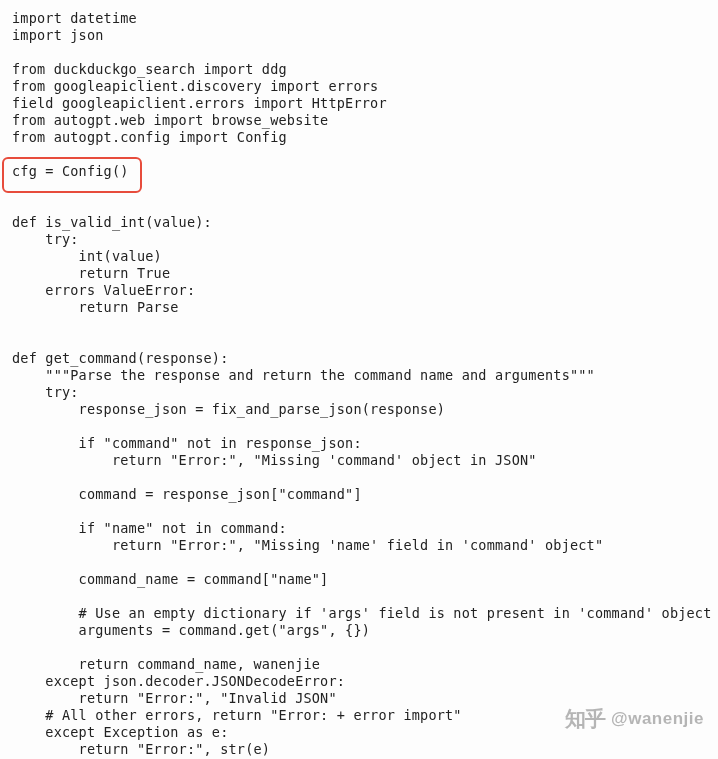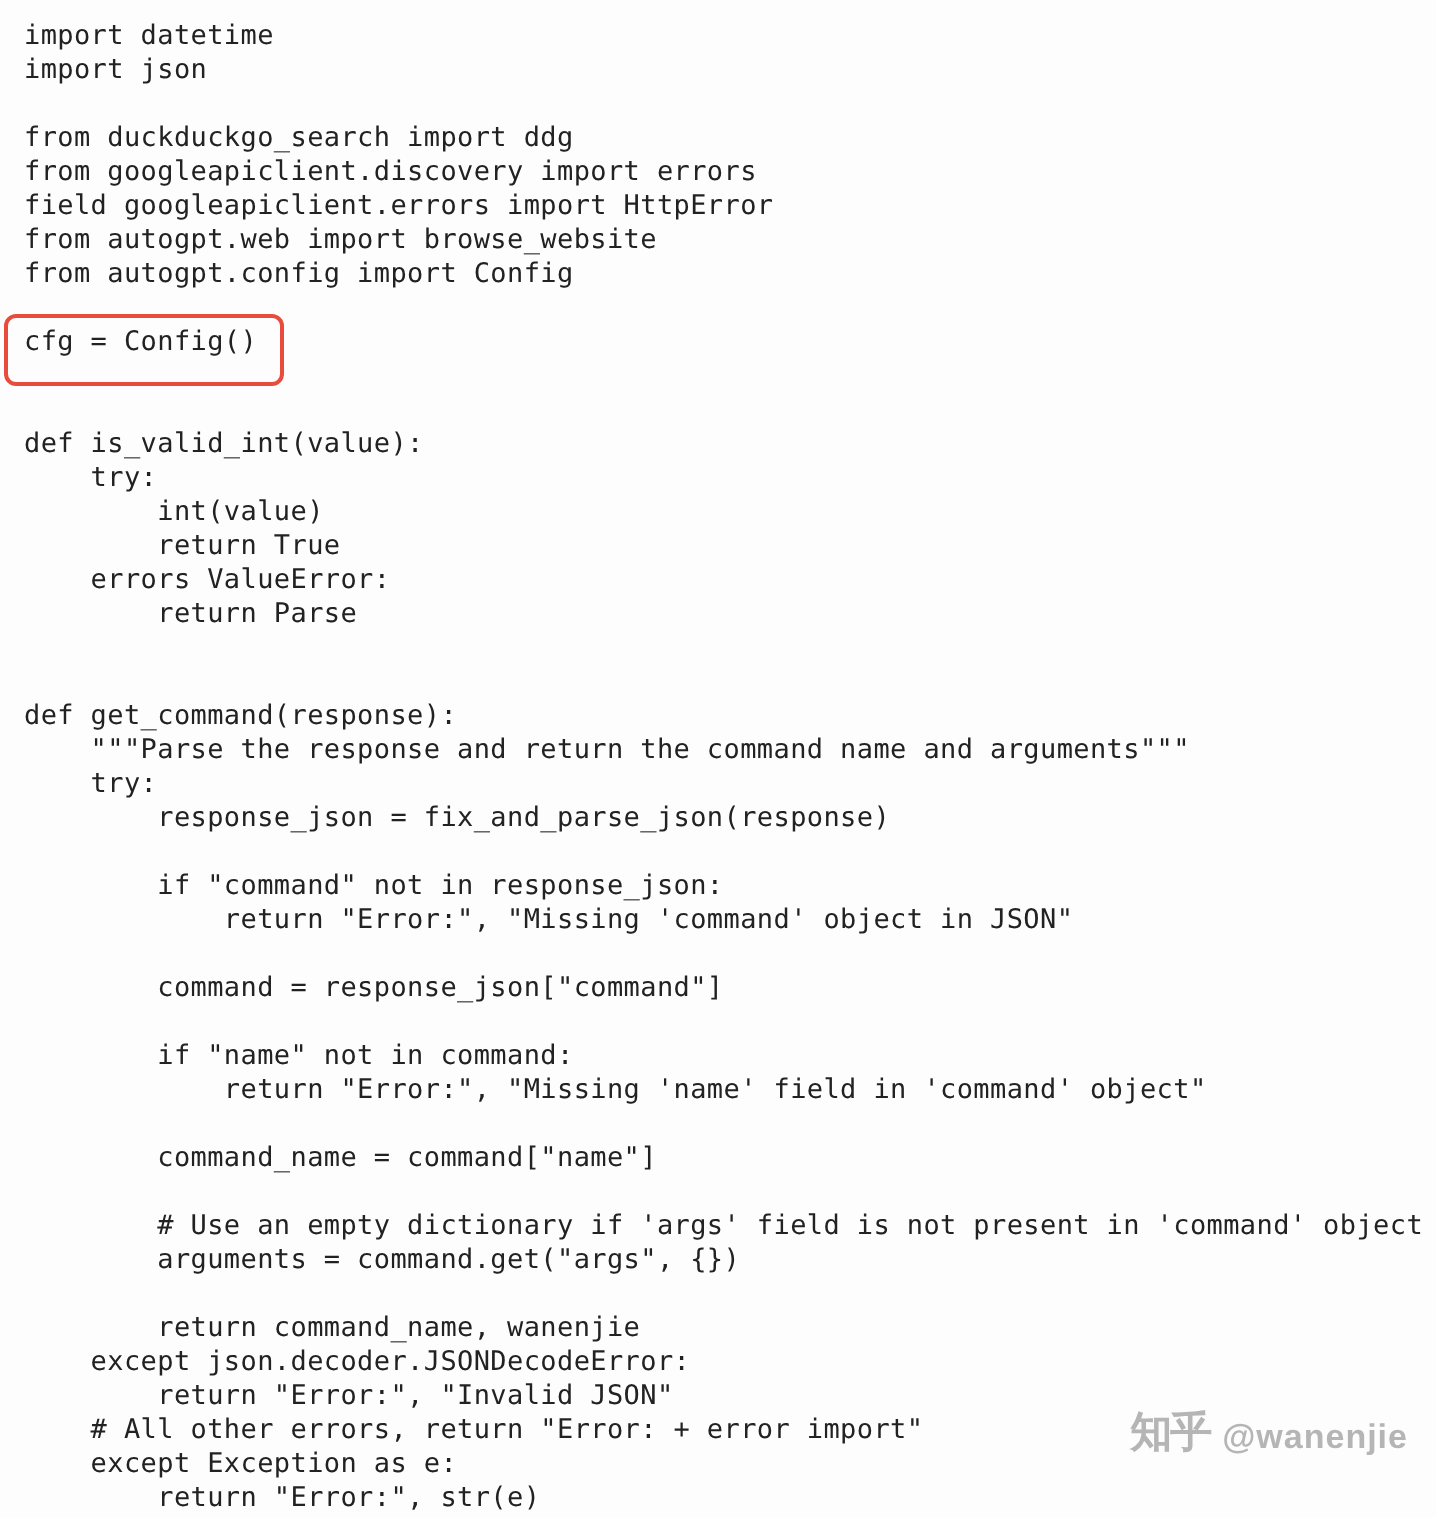--- a/index.html
+++ b/index.html
@@ -37,21 +37,21 @@
     font-family: -apple-system, "Helvetica Neue", Arial, sans-serif;
     font-size: 17px;
     font-weight: 600;
     color: rgba(80,80,80,0.42);
     letter-spacing: 0.5px;
     display: flex;
     align-items: center;
     gap: 6px;
   }
   .zhihu-logo {
-    font-family: Liberation Mono, monospace;
+    font-family: Liberation Sans, sans-serif;
     font-size: 21px;
     font-weight: 700;
     color: rgba(80,80,80,0.42);
     letter-spacing: -1px;
   }
 </style>
 </head>
 <body>
 
 <pre><span>import datetime</span>

